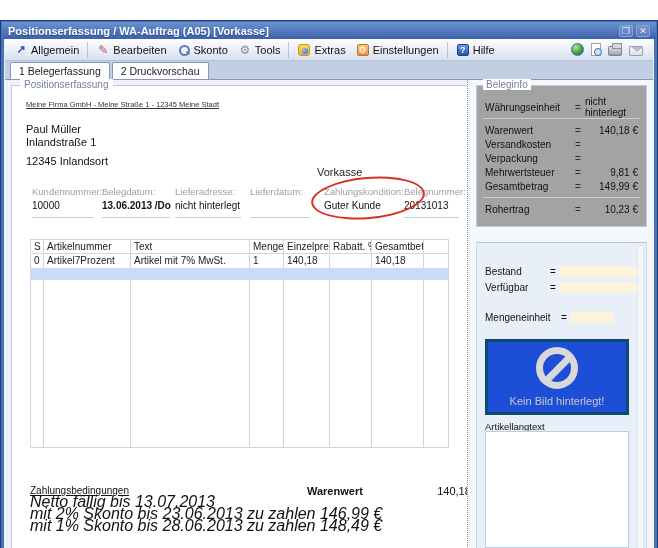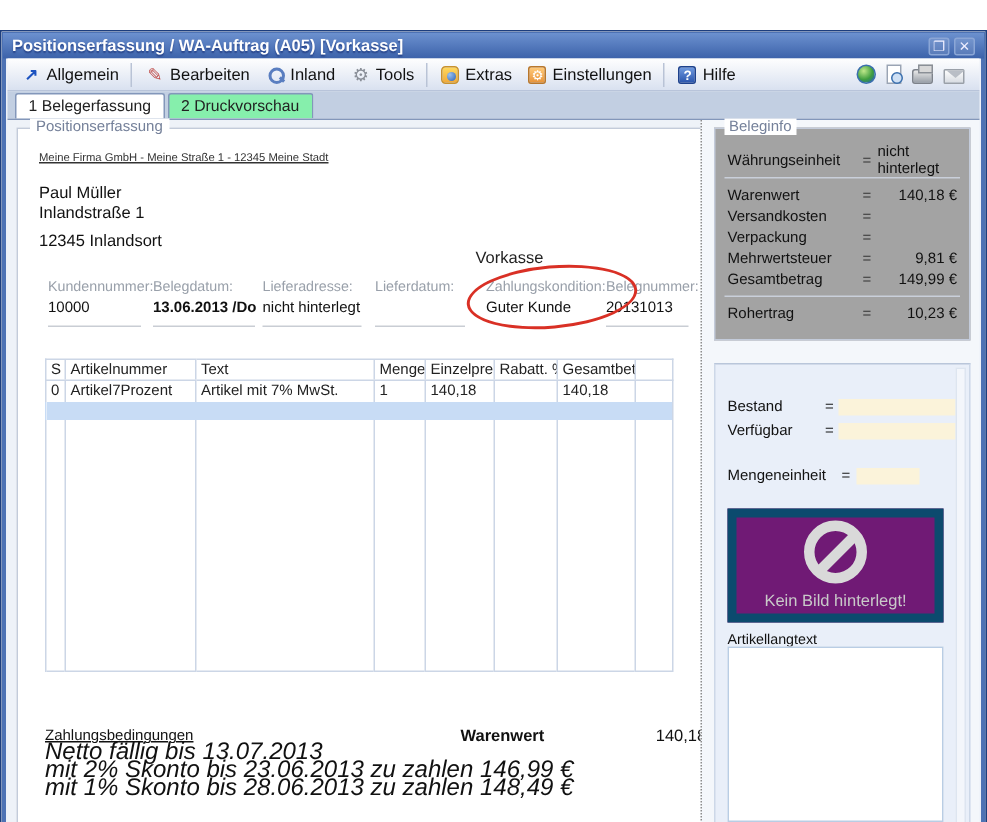--- a/index.html
+++ b/index.html
@@ -54,21 +54,21 @@
     background:#d8d8d8;border:1px solid #8a8f96;}
   .ico-mail{width:14px;height:10px;background:linear-gradient(#fdfdfd,#d8dce2);
     border:1px solid #9aa0a8;border-radius:1px;position:relative;margin-top:2px;}
   .ico-mail::before{content:"";position:absolute;left:0;top:0;border-left:6px solid transparent;
     border-right:6px solid transparent;border-top:5px solid #b9bec6;margin-left:1px;}
 
   
   .tabstrip{position:absolute;left:4px;right:4px;top:40px;height:18px;background:#c2cfe2;
     display:flex;align-items:flex-end;padding-left:5px;gap:2px;}
   .tab{font-size:10.5px;padding:2px 8px 2px 8px;border:1px solid #8397ba;border-bottom:none;
-    border-radius:2px 2px 0 0;background:#86efac;color:#222;cursor:default;}
+    border-radius:2px 2px 0 0;background:#ffffff;color:#222;cursor:default;}
   .tab.active{background:#fff;font-weight:normal;position:relative;top:1px;padding-bottom:3px;}
 
   
   .content{position:absolute;left:4px;right:4px;top:58px;bottom:4px;background:#eef2f8;
     border-top:1px solid #8397ba;}
 
   
   .group{position:absolute;border:1px solid #c3cbda;background:#fff;}
   .grouplabel{position:absolute;top:-7px;left:8px;background:#fff;padding:0 4px;
     font-size:10px;color:#75819a;}
@@ -127,22 +127,22 @@
     border:1px solid #cdd8e8;border-top-color:#b9c6da;padding:8px 8px 6px 8px;}
   .pi-scroll{position:absolute;top:2px;bottom:2px;right:2px;width:7px;background:#f3f6fb;
     border:1px solid #dde5f0;}
   .pirow{display:flex;align-items:center;font-size:10px;color:#111;height:16px;}
   .pirow .bl{width:72px;}
   .pirow .beq{width:14px;text-align:center;}
   .ph{height:11px;background:#fbf3da;}
   .ph.w{width:92px;}
   .ph.s{width:42px;}
 
-  .imgbox{position:absolute;left:8px;right:17px;top:96px;height:76px;background:#701a75;
-    border:6px solid #0c4a6e;display:flex;flex-direction:column;align-items:center;justify-content:center;}
+  .imgbox{position:absolute;left:8px;right:17px;top:96px;height:76px;background:#1d4ed8;
+    border:3px solid #0c4a6e;display:flex;flex-direction:column;align-items:center;justify-content:center;}
   .noimg-circle{position:relative;width:42px;height:42px;border:7px solid #d9d9d9;border-radius:50%;}
   .noimg-circle::after{content:"";position:absolute;left:-2px;top:12px;width:33px;height:7px;
     background:#d9d9d9;transform:rotate(-45deg);}
   .noimg-text{margin-top:6px;font-size:11px;color:#c9c9c9;}
   .longlabel{position:absolute;left:8px;top:178px;font-size:9.5px;color:#111;}
   .longbox{position:absolute;left:8px;right:17px;top:188px;bottom:8px;background:#fff;
     border:1px solid #b9cde4;}
 </style>
 </head>
 <body>
@@ -164,21 +164,21 @@
     </span>
     <span class="msep"></span>
     <span class="mitem">
       <span class="mico ico-edit">✎</span>
       <span>Bearbeiten</span>
     </span>
     <span class="mitem">
       <span class="mico">
           <span class="mag"></span>
         </span>
-      <span>Inland</span>
+      <span>Skonto</span>
     </span>
     <span class="mitem">
       <span class="mico ico-tools">⚙</span>
       <span>Tools</span>
     </span>
     <span class="msep"></span>
     <span class="mitem">
       <span class="mico">
           <span class="ico-extras"></span>
         </span>

